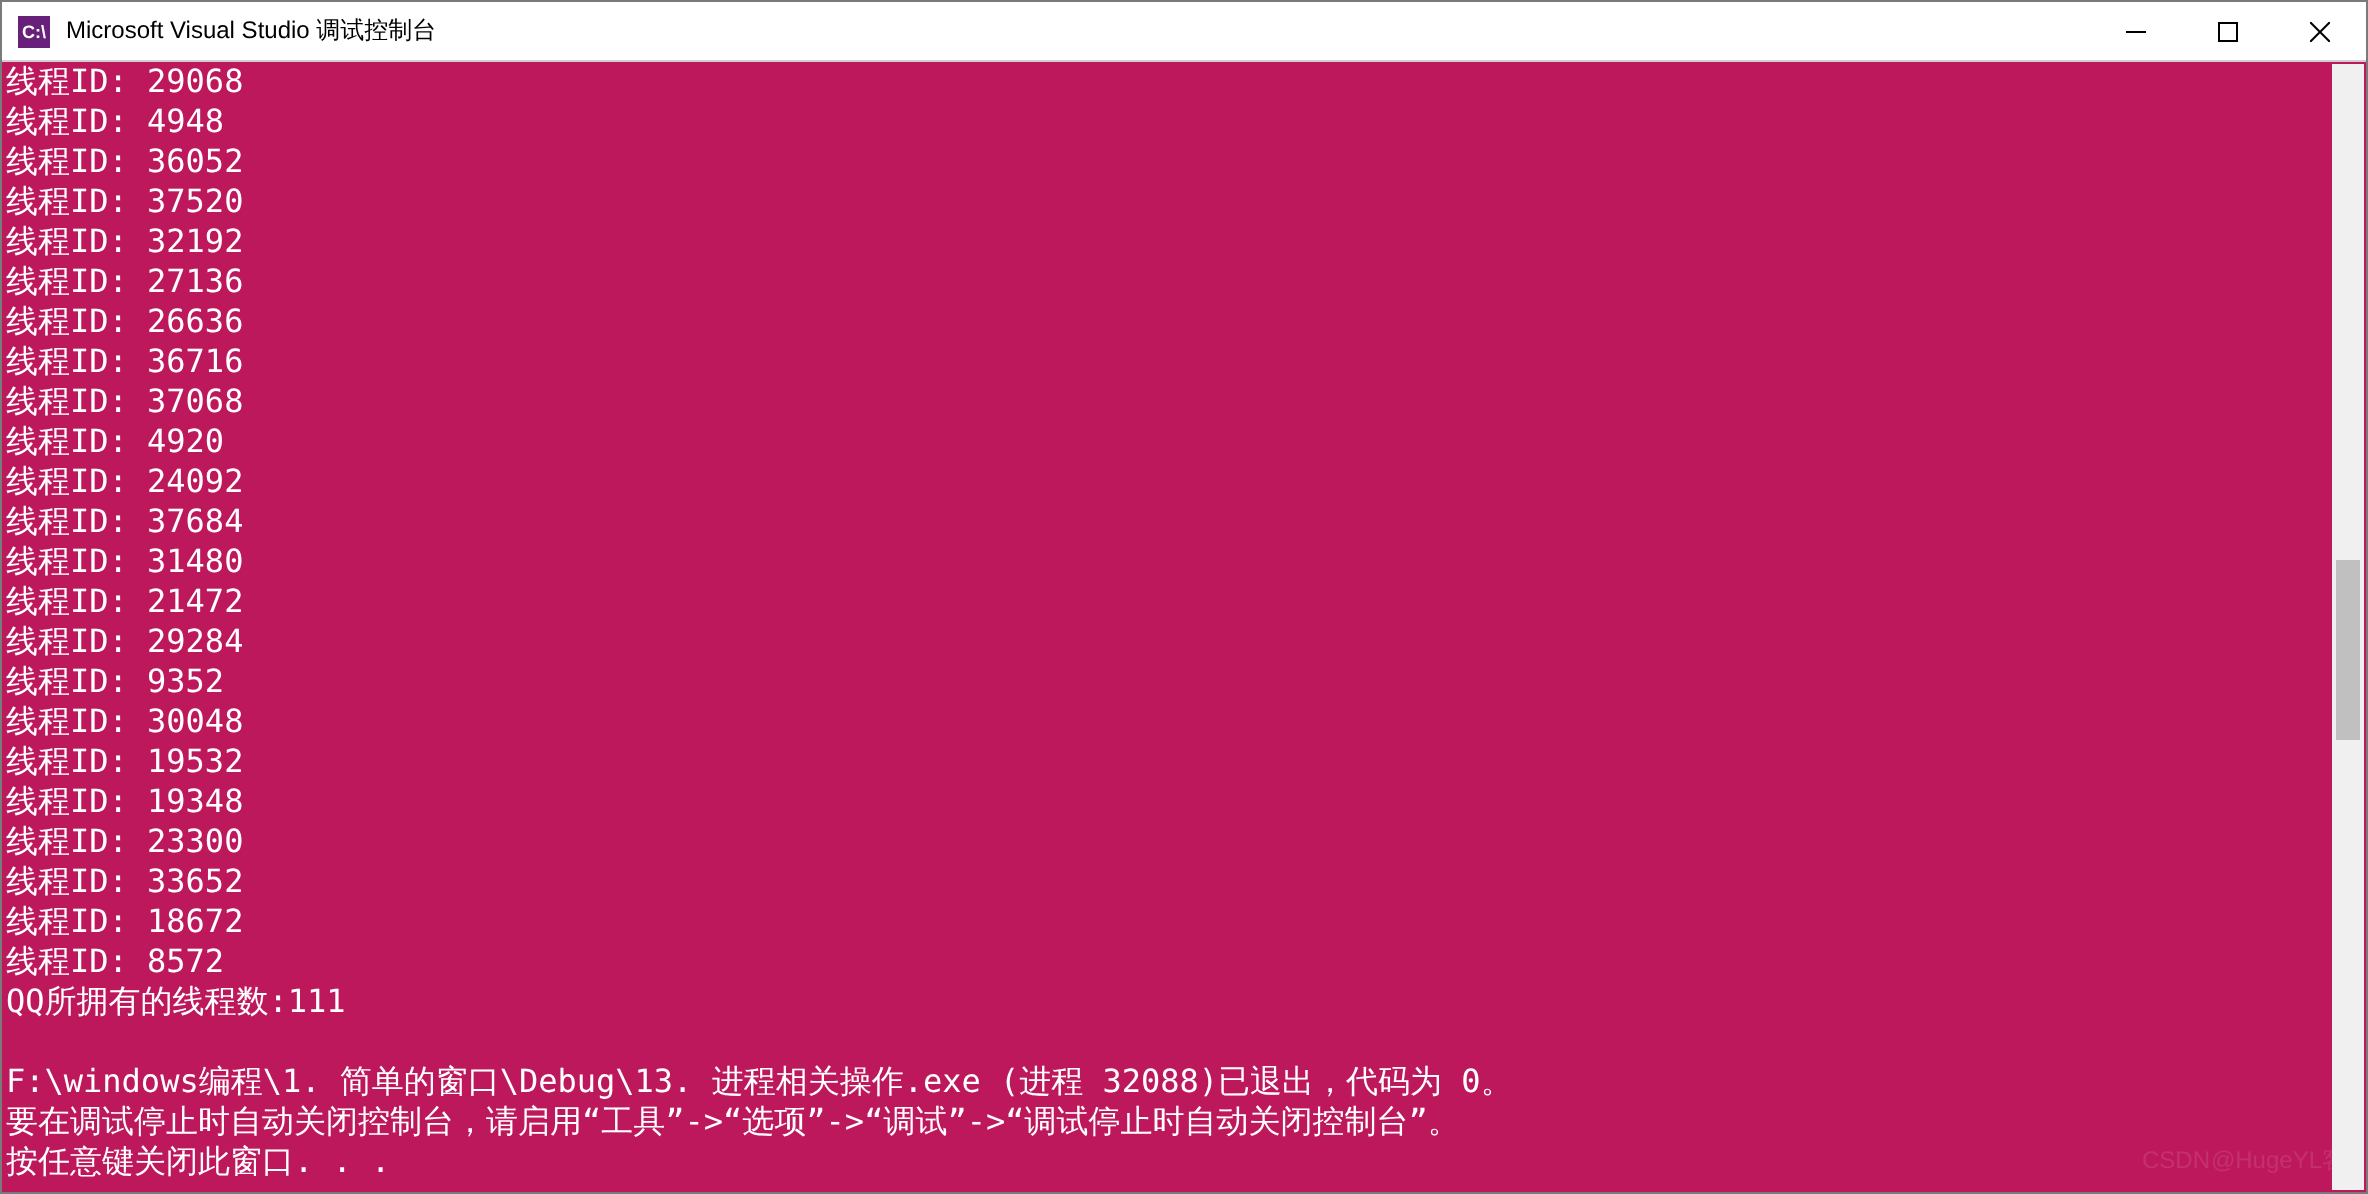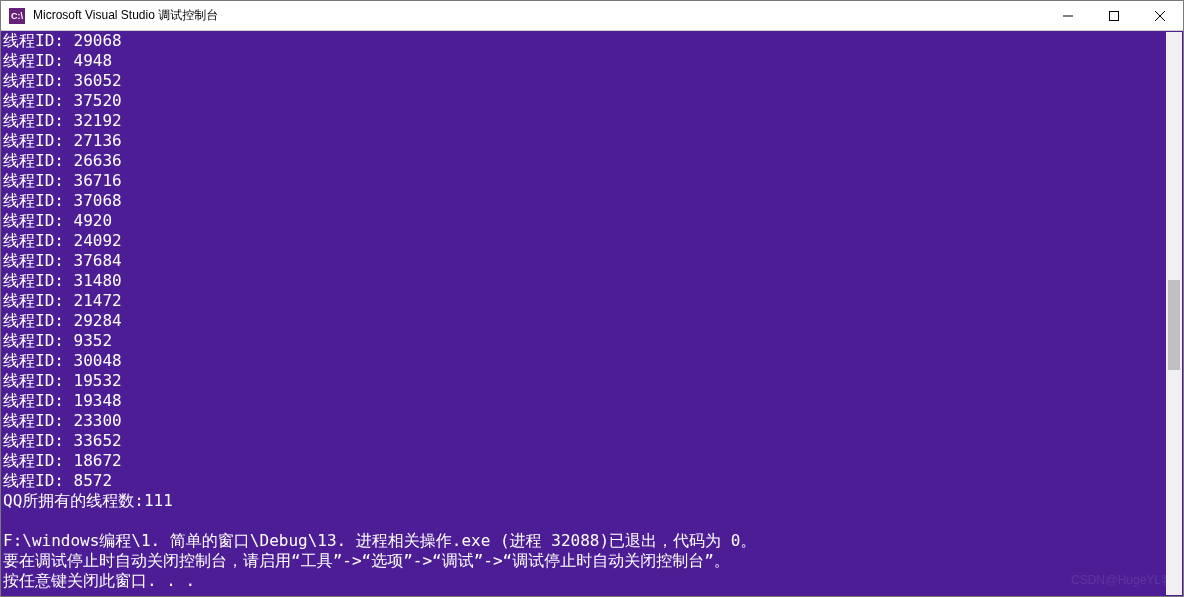--- a/index.html
+++ b/index.html
@@ -36,21 +36,21 @@
   .win-btn {
     width: 46px; height: 30px;
     display: flex; align-items: center; justify-content: center;
     font-size: 10px; color: #000;
   }
   .win-btn svg { width: 10px; height: 10px; }
 
   
   .console {
     flex: 1;
-    background: #4c1d95;
+    background: #be185d;
     color: #ffffff;
     font-family: "NSimSun", "SimSun", Consolas, monospace;
     font-size: 16px;
     line-height: 20px;
     padding: 0 2px;
     overflow: hidden;
     white-space: pre;
     position: relative;
   }
   .console-line { white-space: pre; }

